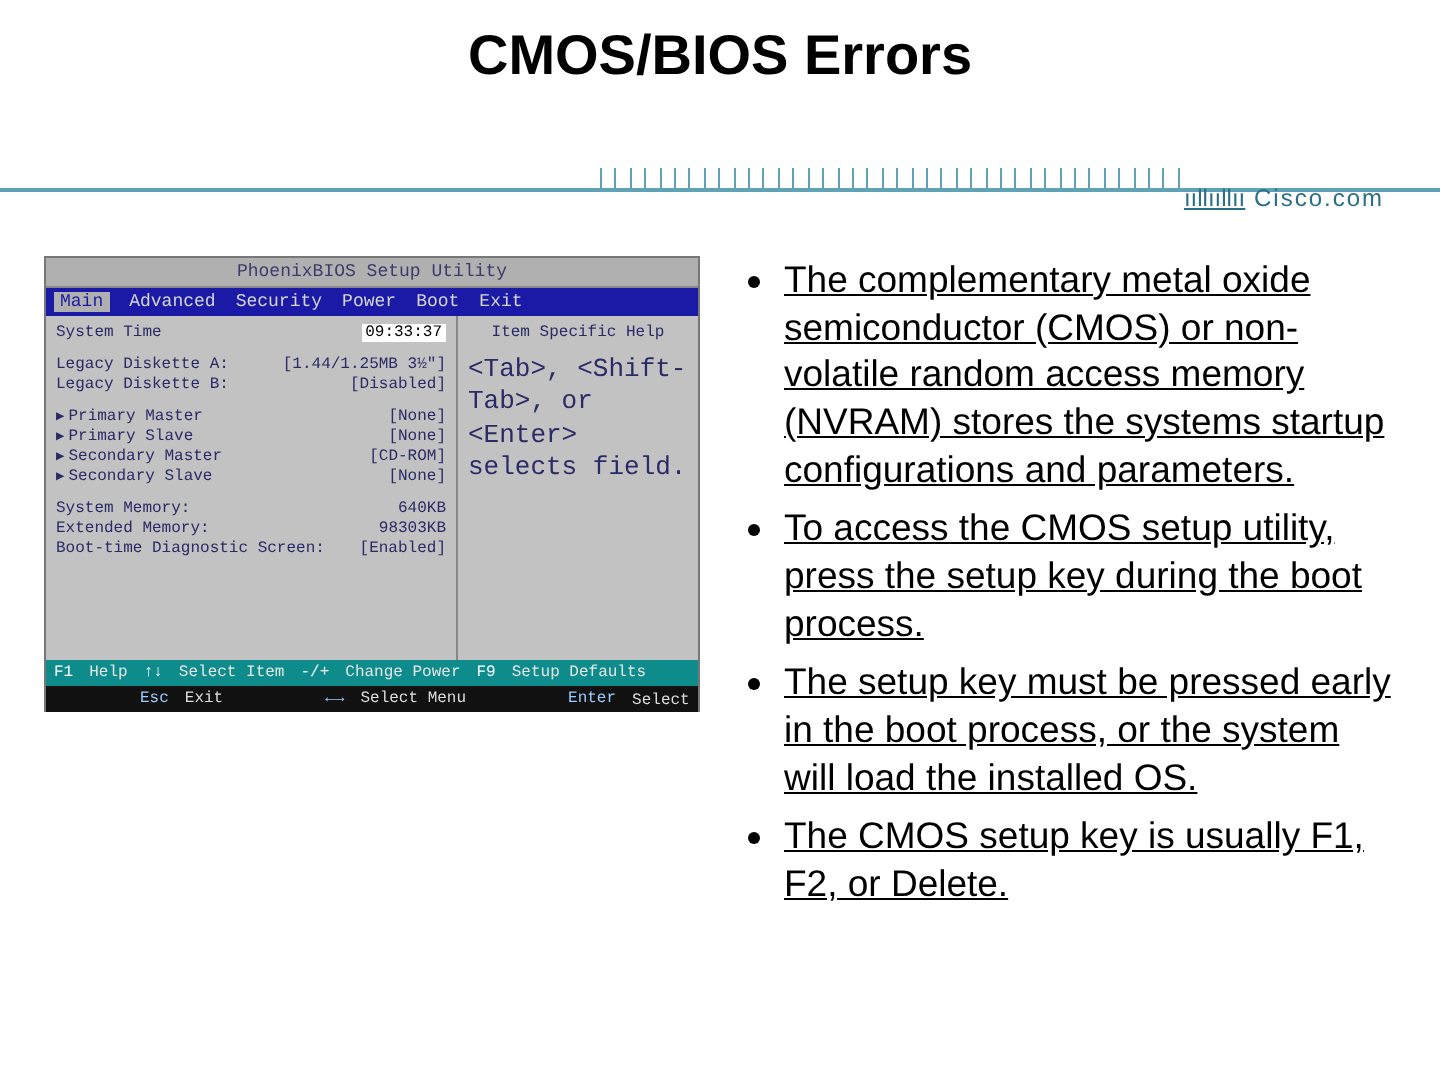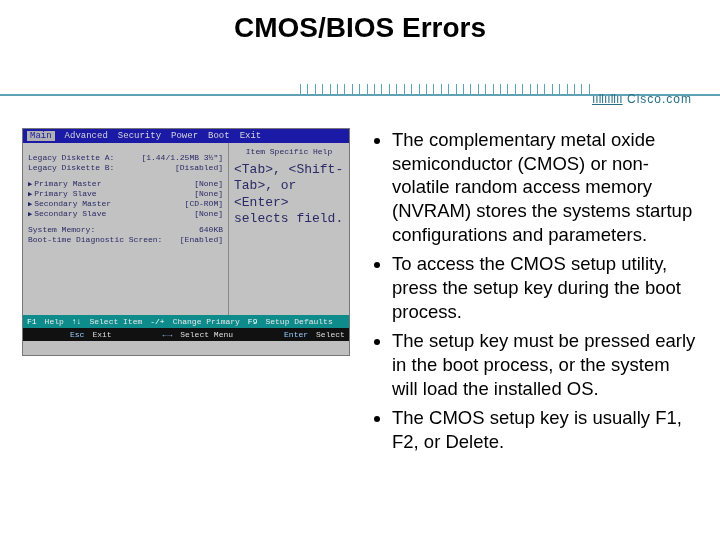--- a/index.html
+++ b/index.html
@@ -167,20 +167,21 @@
   .fk2 { color: #9cf; padding-left: 43px; }
 
   
   .bullets {
     position: absolute;
     top: 128px;
     left: 372px;
     right: 24px;
     font-size: 18.5px;
     line-height: 1.28;
+    text-decoration: underline;
   }
   .bullets ul {
     margin: 0;
     padding-left: 20px;
     list-style: disc;
   }
   .bullets li {
     margin-bottom: 6px;
   }
 </style>
@@ -235,30 +236,35 @@
         <span></span>
         <span></span>
     </div>
     <div class="brand">
       <span class="dots">ııllııllıı</span>
       <span>Cisco.com</span>
     </div>
   </div>
 
   <div class="bios-wrap">
+    <div class="bios-titlebar">PhoenixBIOS Setup Utility</div>
     <div class="bios-menubar">
       <span class="sel">Main</span>
       <span>Advanced</span>
       <span>Security</span>
       <span>Power</span>
       <span>Boot</span>
       <span>Exit</span>
     </div>
     <div class="bios-body">
       <div class="bios-left">
+        <div class="bios-row">
+            <span class="lbl">System Time</span>
+            <span class="val hl">09:33:37</span>
+          </div>
         <div class="gap"></div>
         <div class="bios-row">
             <span class="lbl">Legacy Diskette A:</span>
             <span class="val">[1.44/1.25MB 3½"]</span>
           </div>
         <div class="bios-row">
             <span class="lbl">Legacy Diskette B:</span>
             <span class="val">[Disabled]</span>
           </div>
         <div class="gap"></div>
@@ -275,39 +281,43 @@
             <span class="val">[CD-ROM]</span>
           </div>
         <div class="bios-row">
             <span class="lbl tri">Secondary Slave</span>
             <span class="val">[None]</span>
           </div>
         <div class="gap"></div>
         <div class="bios-row">
             <span class="lbl">System Memory:</span>
             <span class="val">640KB</span>
+          </div>
+        <div class="bios-row">
+            <span class="lbl">Extended Memory:</span>
+            <span class="val">98303KB</span>
           </div>
         <div class="bios-row">
             <span class="lbl">Boot-time Diagnostic Screen:</span>
             <span class="val">[Enabled]</span>
           </div>
       </div>
       <div class="bios-right">
         <div class="help-title">Item Specific Help</div>
         <div class="help-body">&lt;Tab&gt;, &lt;Shift-Tab&gt;, or &lt;Enter&gt; selects field.</div>
       </div>
     </div>
     <div class="bios-footer">
       <div class="r1">
         <span class="fk">F1</span>
           <span>Help</span>
         <span class="fk">↑↓</span>
           <span>Select Item</span>
         <span class="fk">-/+</span>
-          <span>Change Primary</span>
+          <span>Change Power</span>
         <span class="fk">F9</span>
           <span>Setup Defaults</span>
       </div>
       <div class="r2">
         <span class="fk2">Esc</span>
           <span>Exit</span>
         <span class="fk2">←→</span>
           <span>Select Menu</span>
         <span class="fk2">Enter</span>
           <span>Select ▶ Sub-Menu</span>

